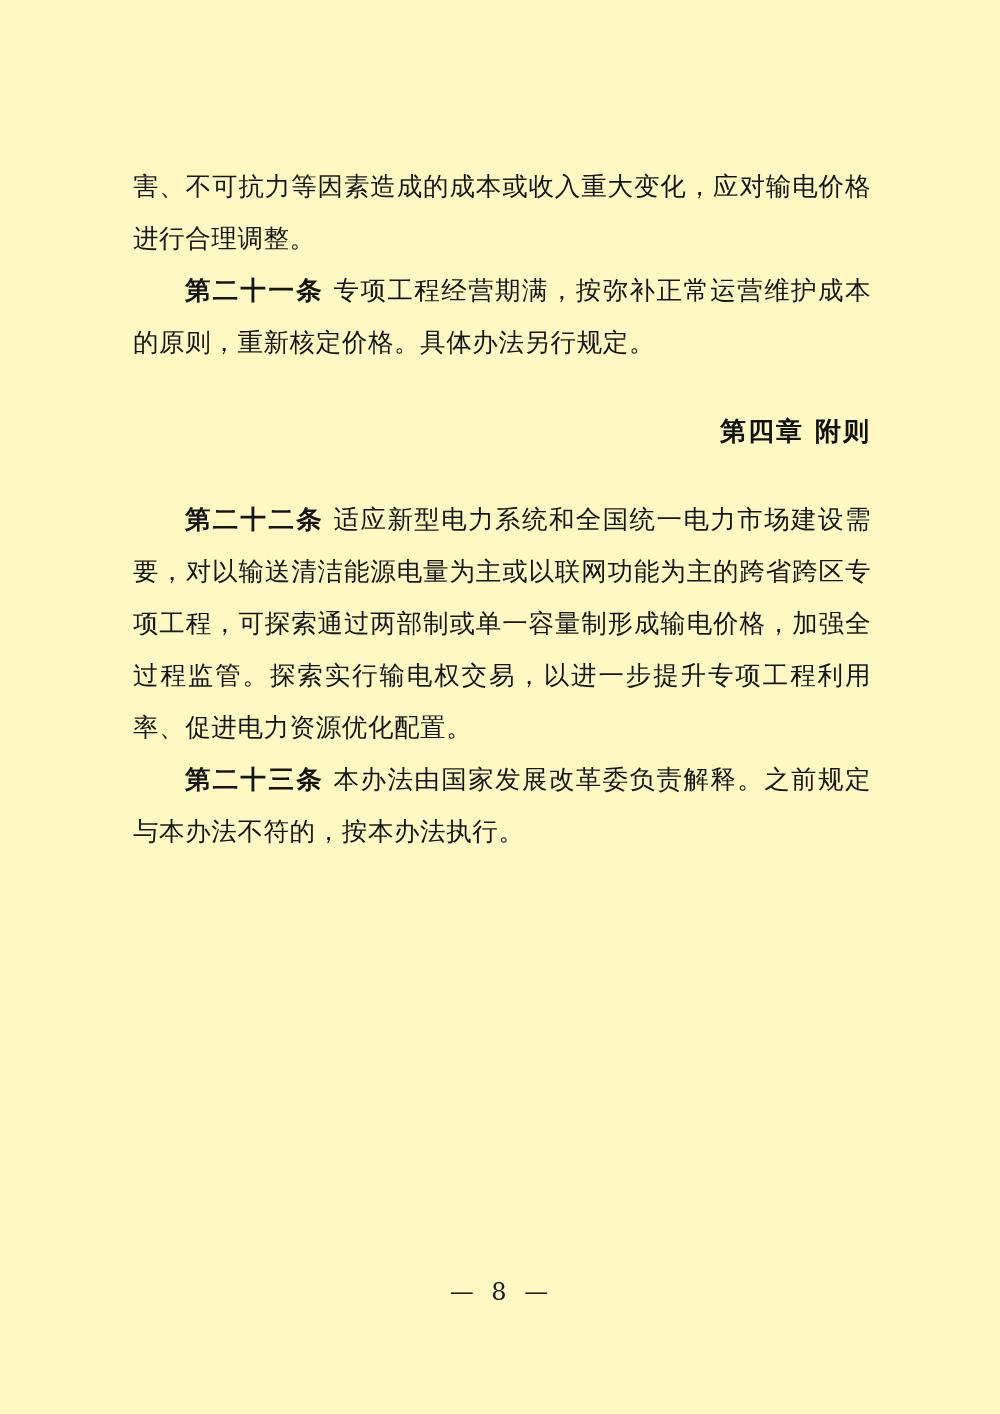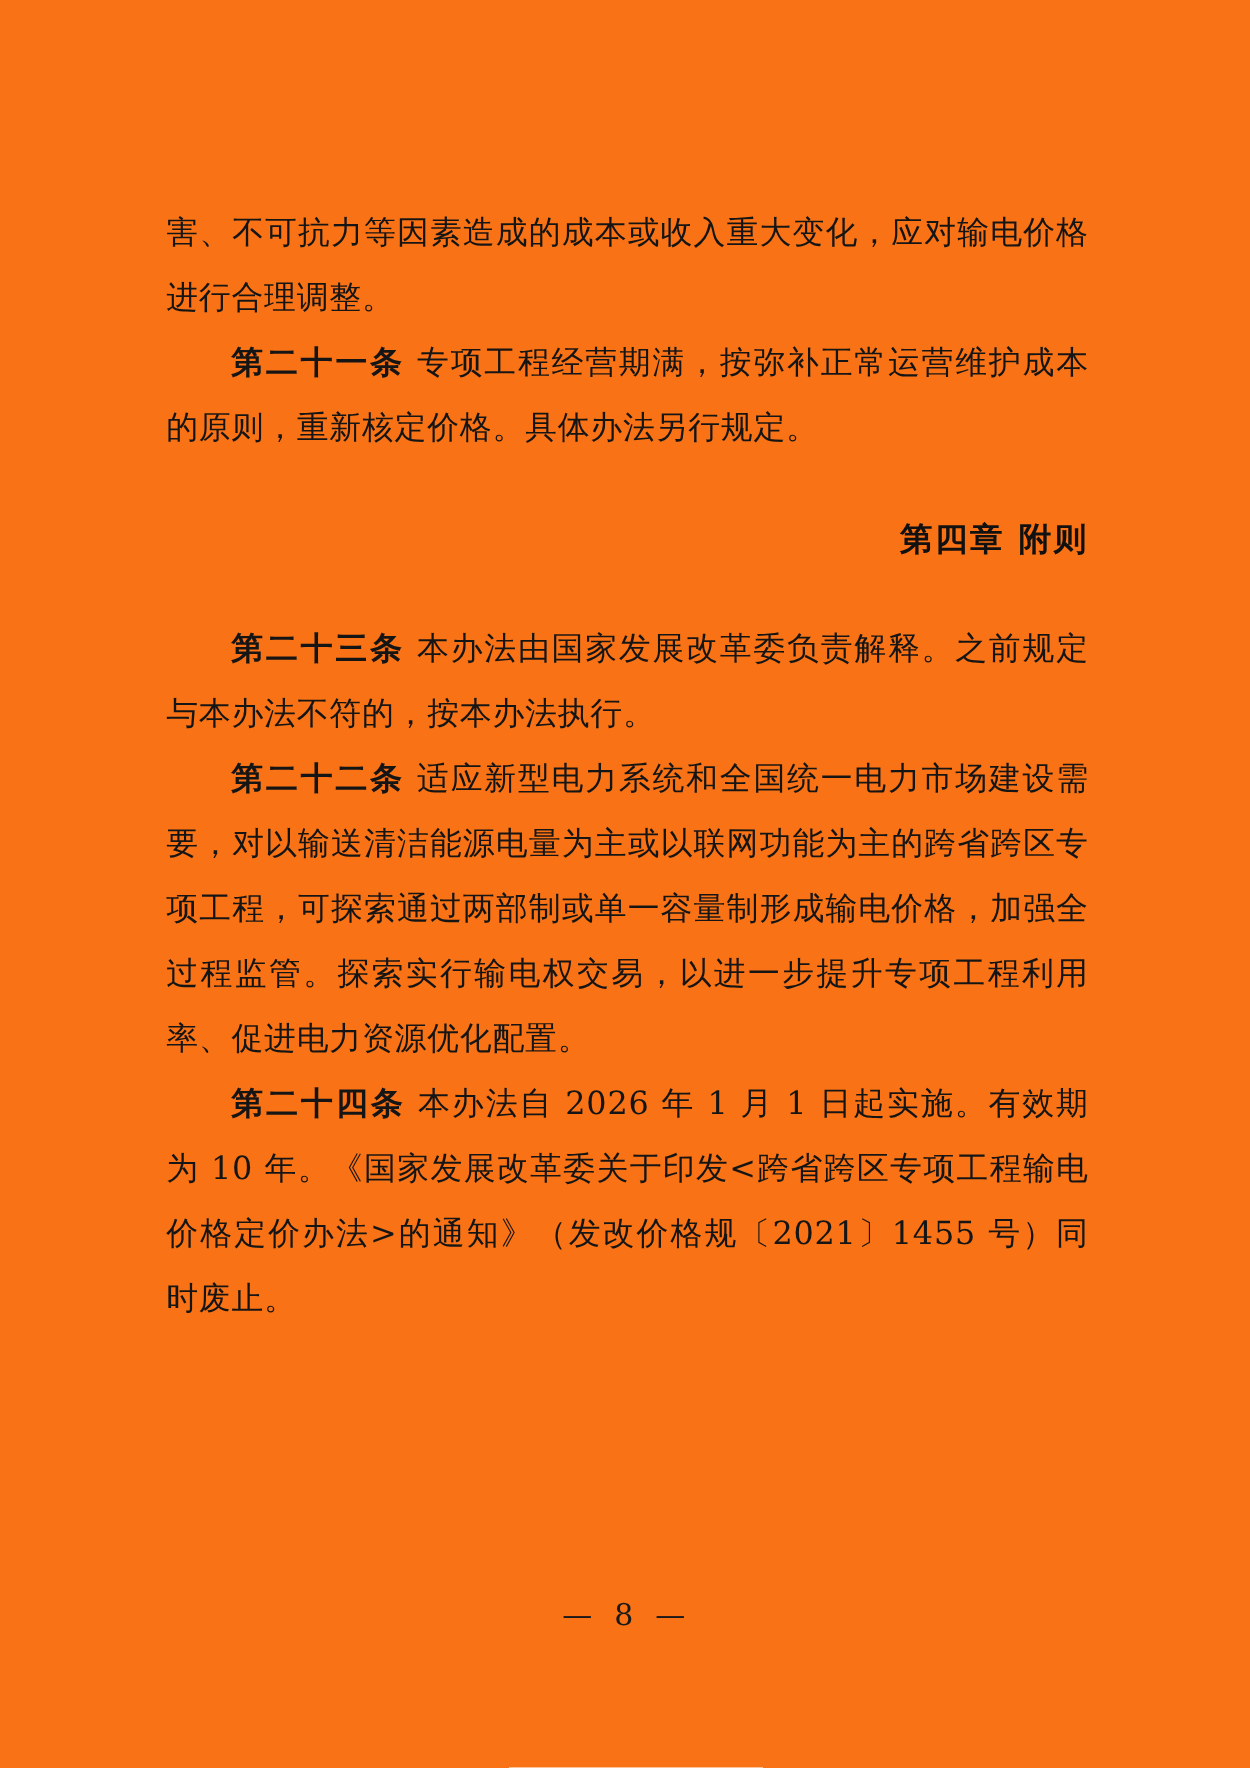--- a/index.html
+++ b/index.html
@@ -4,21 +4,21 @@
 <style>
   html, body {
     margin: 0;
     padding: 0;
     background: #ffffff;
   }
   .page {
     position: relative;
     width: 1000px;
     height: 1414px;
-    background: #f97316;
+    background: #fef9c3;
     box-sizing: border-box;
     font-family: "DejaVu Serif", "Liberation Serif", serif;
     color: #111111;
     overflow: hidden;
   }
   .content {
     position: absolute;
     left: 133px;
     top: 160px;
     width: 738px;
@@ -71,33 +71,29 @@
     </p>
 
     <p class="para indent">
       <span class="art-label">第二十一条</span>
       <span>专项工程经营期满，按弥补正常运营维护成本的原则，重新核定价格。具体办法另行规定。</span>
     </p>
 
     <div class="chapter-title">第四章  附则</div>
 
     <p class="para indent">
-      <span class="art-label">第二十三条</span>
-      <span>本办法由国家发展改革委负责解释。之前规定与本办法不符的，按本办法执行。</span>
-    </p>
-
-    <p class="para indent">
       <span class="art-label">第二十二条</span>
       <span>适应新型电力系统和全国统一电力市场建设需要，对以输送清洁能源电量为主或以联网功能为主的跨省跨区专项工程，可探索通过两部制或单一容量制形成输电价格，加强全过程监管。探索实行输电权交易，以进一步提升专项工程利用率、促进电力资源优化配置。</span>
     </p>
 
     <p class="para indent">
-      <span class="art-label">第二十四条</span>
-      <span>本办法自 2026 年 1 月 1 日起实施。有效期为 10 年。《国家发展改革委关于印发&lt;跨省跨区专项工程输电价格定价办法&gt;的通知》（发改价格规〔2021〕1455 号）同时废止。</span>
+      <span class="art-label">第二十三条</span>
+      <span>本办法由国家发展改革委负责解释。之前规定与本办法不符的，按本办法执行。</span>
     </p>
+
 
   </div>
 
   <div class="footer">
     <span class="dash">—</span>
     <span>8</span>
     <span class="dash">—</span>
   </div>
 
 </div>

